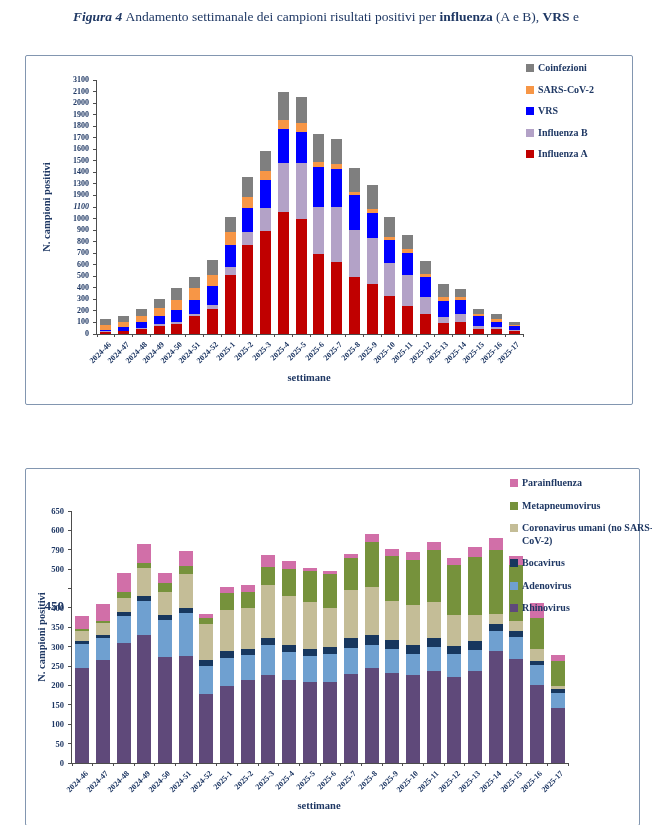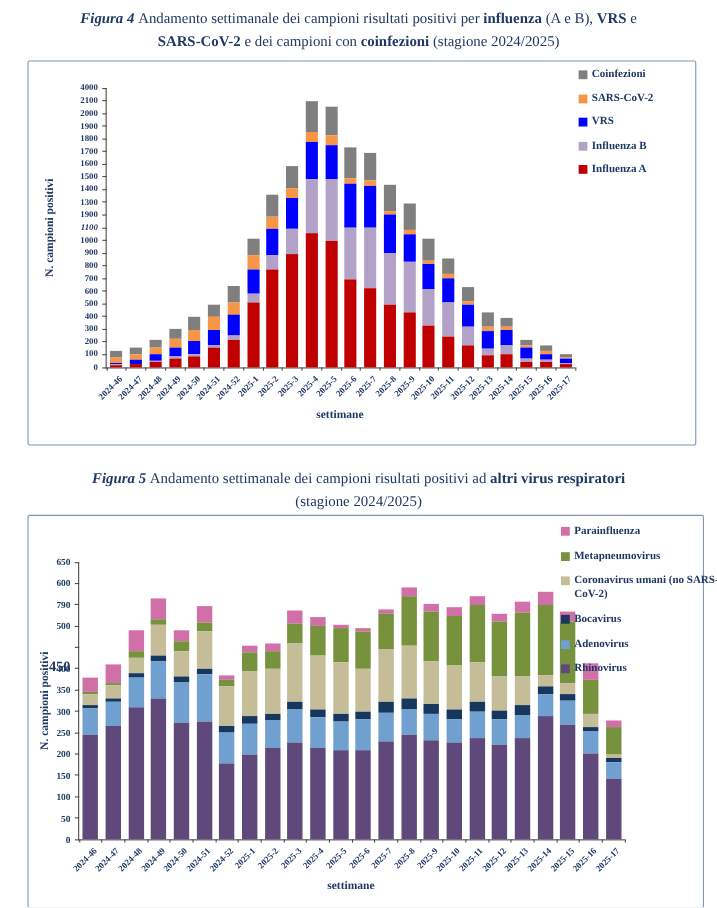--- a/index.html
+++ b/index.html
@@ -38,21 +38,20 @@
   .legend-marker{width:8px;height:8px;margin-top:2px;margin-right:4px;flex-shrink:0;}
   .legend-label{color:#1F3864;font-weight:bold;font-size:10px;line-height:12.5px;}
 </style>
 </head>
 <body>
 
 <div class="page">
 
   <div class="fig-title" id="fig4-title">
       <div><span style="font-weight: bold; font-style: italic;">Figura 4 </span><span>Andamento settimanale dei campioni risultati positivi per </span><span style="font-weight: bold;">influenza</span><span> (A e B), </span><span style="font-weight: bold;">VRS</span><span> e</span></div>
-      <div><span style="font-weight: bold;">SARS-CoV-2</span><span> e dei campioni con </span><span style="font-weight: bold;">coinfezioni</span><span> (stagione 2024/2025)</span></div>
     </div>
 
   <div class="chart-box" id="fig4-box">
     <div class="ylabel">N. campioni positivi</div>
     <div class="xlabel">settimane</div>
   <div class="plot">
         <div class="ytick-mark" style="left: -4px; top: 253.5px;"></div>
         <div class="ytick-mark" style="left: -4px; top: 241.955px;"></div>
         <div class="ytick-mark" style="left: -4px; top: 230.409px;"></div>
         <div class="ytick-mark" style="left: -4px; top: 218.864px;"></div>
@@ -284,21 +283,21 @@
       <div class="ytick-label" style="font-size: 8px; left: 29px; top: 135.455px;">1900</div>
       <div class="ytick-label" style="font-size: 8px; left: 29px; top: 123.909px;">1300</div>
       <div class="ytick-label" style="font-size: 8px; left: 29px; top: 112.364px;">1400</div>
       <div class="ytick-label" style="font-size: 8px; left: 29px; top: 100.818px;">1500</div>
       <div class="ytick-label" style="font-size: 8px; left: 29px; top: 89.2727px;">1600</div>
       <div class="ytick-label" style="font-size: 8px; left: 29px; top: 77.7273px;">1700</div>
       <div class="ytick-label" style="font-size: 8px; left: 29px; top: 66.1818px;">1800</div>
       <div class="ytick-label" style="font-size: 8px; left: 29px; top: 54.6364px;">1900</div>
       <div class="ytick-label" style="font-size: 8px; left: 29px; top: 43.0909px;">2000</div>
       <div class="ytick-label" style="font-size: 8px; left: 29px; top: 31.5455px;">2100</div>
-      <div class="ytick-label" style="font-size: 8px; left: 29px; top: 20px;">4000</div>
+      <div class="ytick-label" style="font-size: 8px; left: 29px; top: 20px;">3100</div>
       <div class="xlab" style="right: 525.125px; top: 284px;">2024-46</div>
       <div class="xlab" style="right: 507.375px; top: 284px;">2024-47</div>
       <div class="xlab" style="right: 489.625px; top: 284px;">2024-48</div>
       <div class="xlab" style="right: 471.875px; top: 284px;">2024-49</div>
       <div class="xlab" style="right: 454.125px; top: 284px;">2024-50</div>
       <div class="xlab" style="right: 436.375px; top: 284px;">2024-51</div>
       <div class="xlab" style="right: 418.625px; top: 284px;">2024-52</div>
       <div class="xlab" style="right: 400.875px; top: 284px;">2025-1</div>
       <div class="xlab" style="right: 383.125px; top: 284px;">2025-2</div>
       <div class="xlab" style="right: 365.375px; top: 284px;">2025-3</div>
@@ -333,24 +332,20 @@
           <span class="legend-marker" style="background: rgb(179, 162, 199);"></span>
           <span class="legend-label">Influenza B</span>
         </div>
         <div class="legend-item">
           <span class="legend-marker" style="background: rgb(192, 0, 0);"></span>
           <span class="legend-label">Influenza A</span>
         </div>
       </div>
     </div>
 
-  <div class="fig-title" id="fig5-title">
-      <div><span style="font-weight: bold; font-style: italic;">Figura 5 </span><span>Andamento settimanale dei campioni risultati positivi ad </span><span style="font-weight: bold;">altri virus respiratori</span></div>
-      <div><span>(stagione 2024/2025)</span></div>
-    </div>
 
   <div class="chart-box" id="fig5-box">
     <div class="ylabel">N. campioni positivi</div>
     <div class="xlabel">settimane</div>
   <div class="plot">
         <div class="ytick-mark" style="left: -4px; top: 251.5px;"></div>
         <div class="ytick-mark" style="left: -4px; top: 232.115px;"></div>
         <div class="ytick-mark" style="left: -4px; top: 212.731px;"></div>
         <div class="ytick-mark" style="left: -4px; top: 193.346px;"></div>
         <div class="ytick-mark" style="left: -4px; top: 173.962px;"></div>

